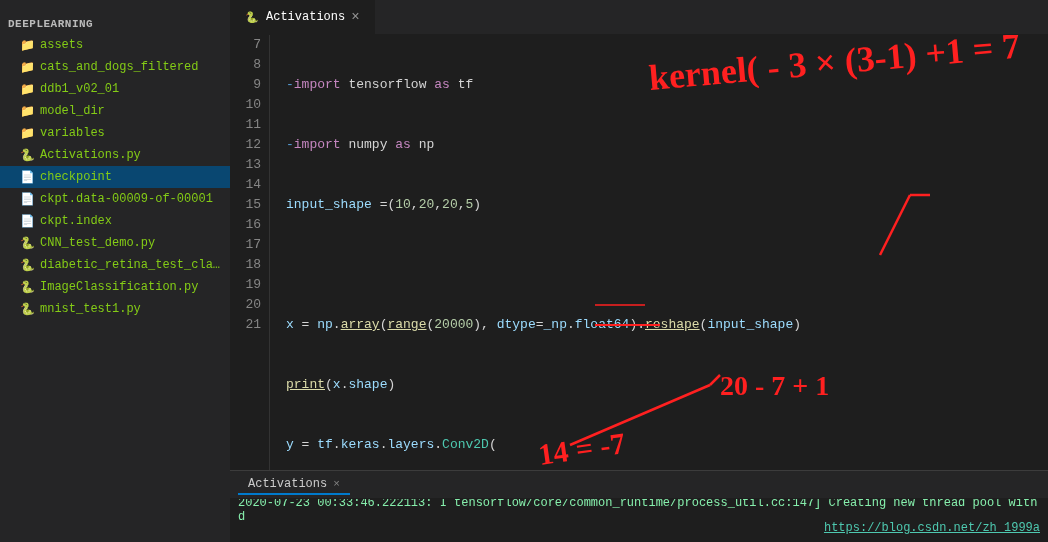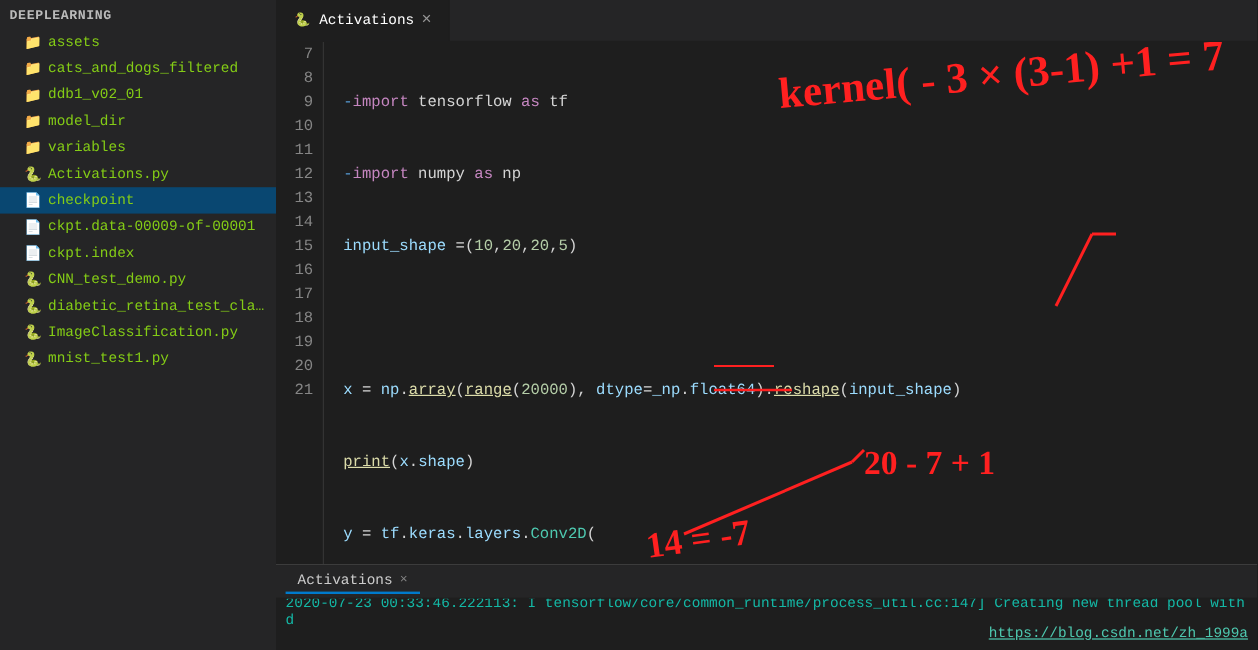--- a/index.html
+++ b/index.html
@@ -22,21 +22,21 @@
       overflow-y: auto;
       overflow-x: hidden;
       display: flex;
       flex-direction: column;
     }
 
     .sidebar-section-title {
       font-size: 11px;
       font-weight: bold;
       color: #bbbbbb;
-      padding: 8px 8px 4px 8px;
+      padding: 18px 8px 4px 8px;
       text-transform: uppercase;
       letter-spacing: 0.5px;
     }
 
     .sidebar-item {
       display: flex;
       align-items: center;
       padding: 2px 8px 2px 8px;
       cursor: pointer;
       user-select: none;
@@ -201,21 +201,21 @@
 
     #terminal-content {
       flex: 1;
       padding: 2px 8px;
       font-size: 12px;
       color: #cccccc;
       overflow: hidden;
     }
 
     .term-line { height: 18px; display: flex; align-items: center; }
-    .term-text { color: #14b8a6; }
+    .term-text { color: #86efac; }
     .term-link { color: #4ec9b0; text-decoration: underline; }
     .term-result { color: #d4d4d4; }
 
     
     .annotation-svg {
       position: absolute;
       top: 0; left: 0;
       width: 100%;
       height: 100%;
       pointer-events: none;

